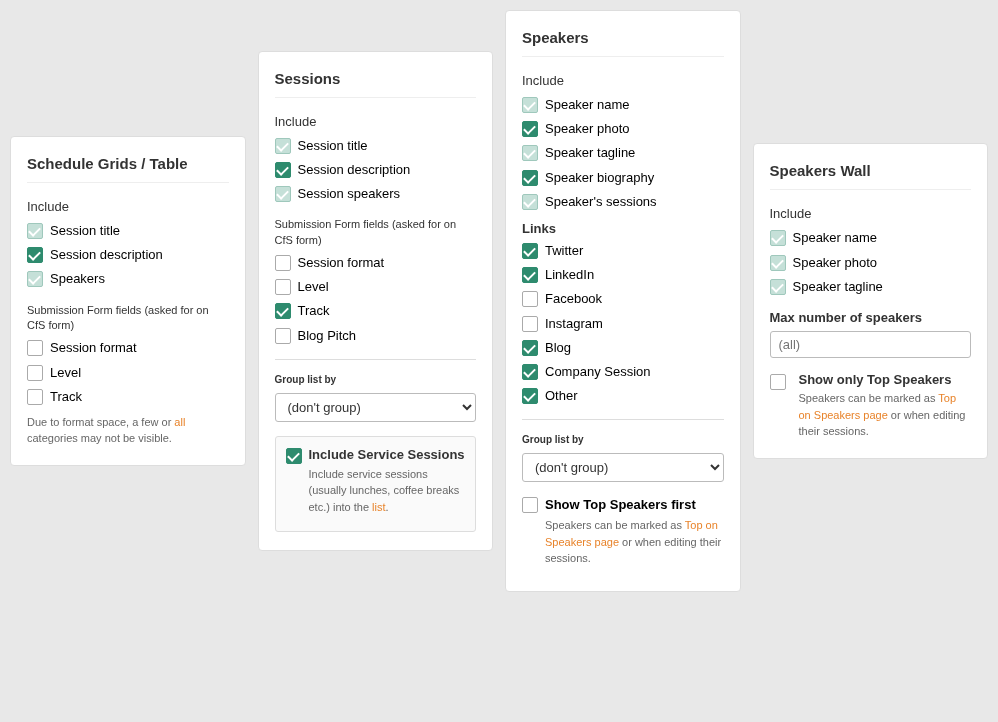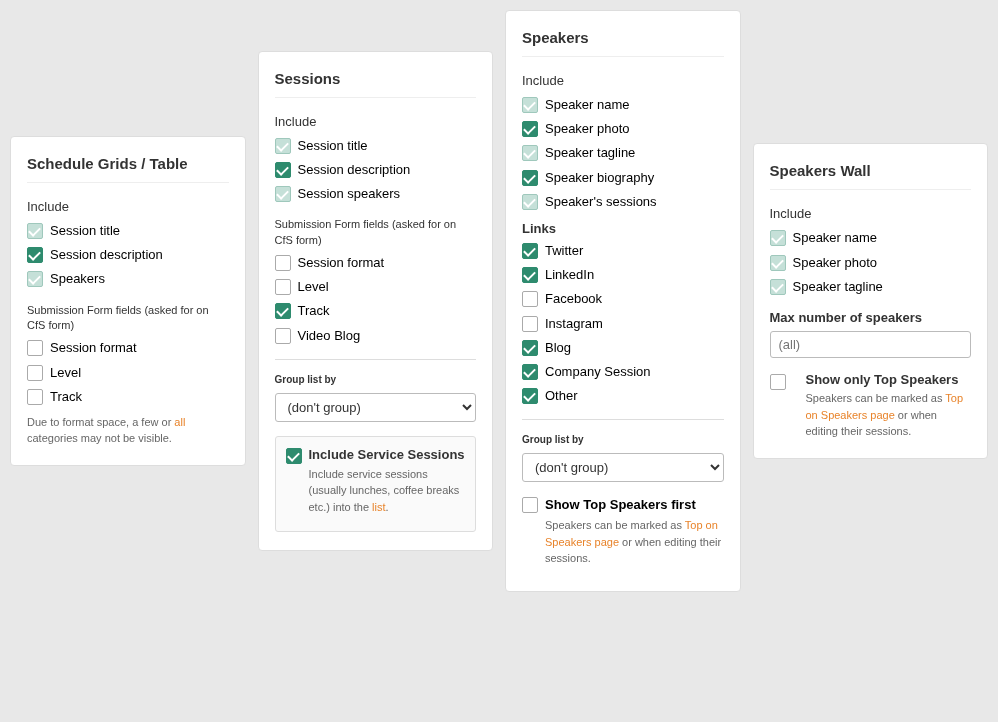--- a/index.html
+++ b/index.html
@@ -179,21 +179,21 @@
       width: 100%;
       padding: 5px 8px;
       border: 1px solid #bbb;
       border-radius: 3px;
       font-size: 13px;
       color: #aaa;
     }
     .show-top-row {
       display: flex;
       align-items: flex-start;
-      gap: 20px;
+      gap: 13px;
       margin-top: 10px;
     }
     .show-top-row label {
       font-weight: bold;
       font-size: 13px;
       color: #333;
     }
     .top-speakers-desc {
       font-size: 11px;
       color: #666;
@@ -273,21 +273,21 @@
     <div class="checkbox-row">
       <input type="checkbox" style="">
       <label>Level</label>
     </div>
     <div class="checkbox-row">
       <input type="checkbox" class="checked-teal" style="">
       <label>Track</label>
     </div>
     <div class="checkbox-row">
       <input type="checkbox" style="">
-      <label>Video Blog</label>
+      <label>Blog Pitch</label>
     </div>
 
     <hr class="divider">
 
     <div class="group-label">Group list by</div>
     <select>
       <option>(don't group)</option>
       <option>By Track</option>
       <option>By Level</option>
       <option>By Format</option>

